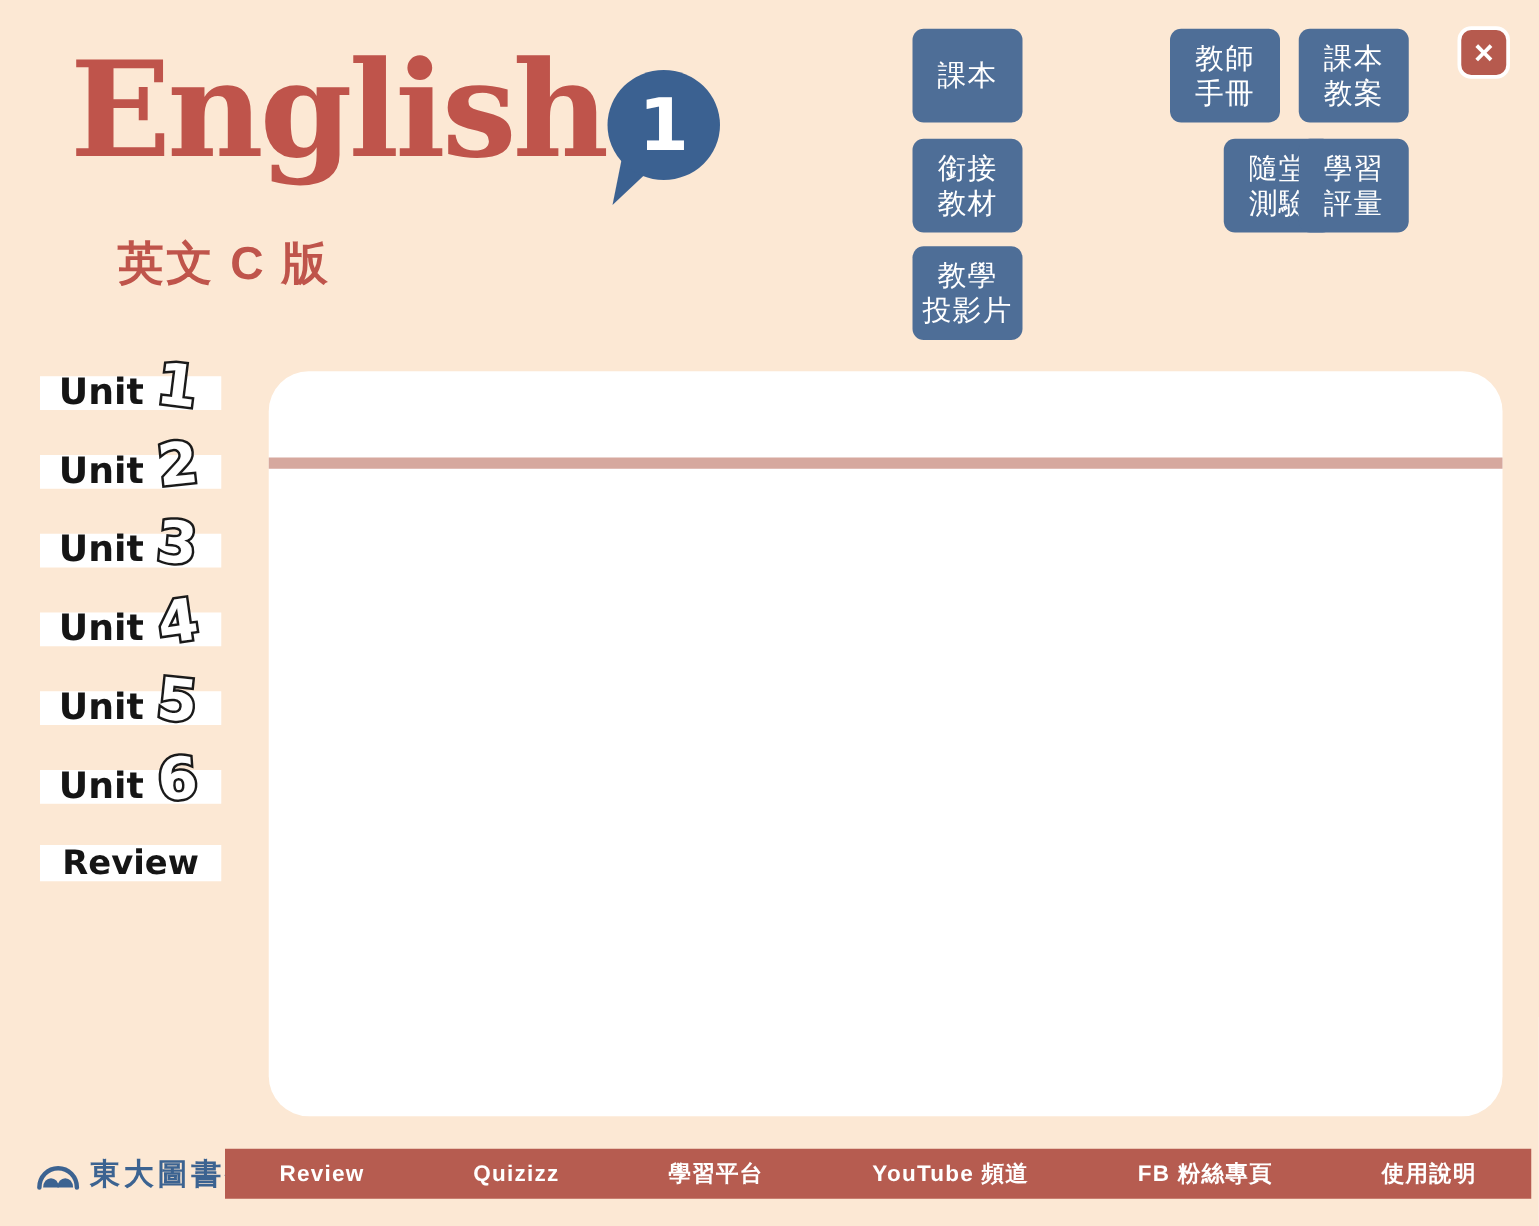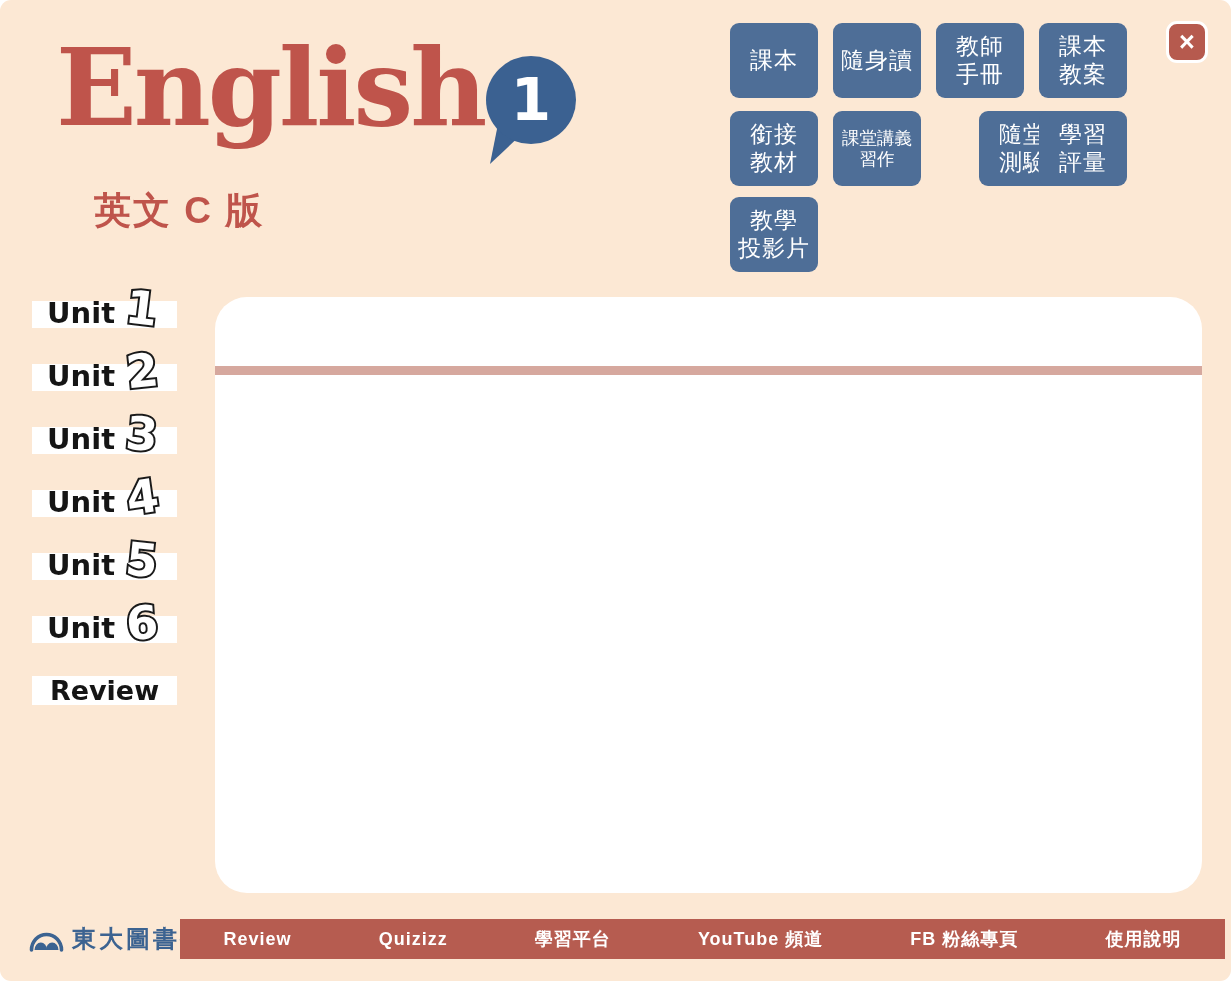--- a/index.html
+++ b/index.html
@@ -1,21 +1,20 @@
 <!DOCTYPE html>
 <html><head>
 <meta charset="utf-8">
 <title>English 1</title>
 <style>
   html,body { margin:0; padding:0; }
   .stage {
     position:relative; width:1231px; height:981px;
     background:#fce8d4; overflow:hidden;
     font-family:"Liberation Sans", sans-serif;
-    border-radius:11px;
   }
 
   
   .logo-english {
     position:absolute; left:56px; top:30px;
     font-family:"DejaVu Serif", serif; font-weight:bold;
     font-size:106px; line-height:1.1; color:#bf544b; letter-spacing:-3px;
   }
   .logo-badge {
     position:absolute; left:486px; top:56px; width:90px; height:88px;
@@ -111,29 +110,26 @@
   <div class="logo-english">English</div>
   <div class="logo-badge-tail">
     <svg width="40" height="46" viewBox="0 0 40 46">
       <polygon points="4,44 12,4 38,12" fill="#3b6191"></polygon>
     </svg>
   </div>
   <div class="logo-badge">1</div>
   <div class="sub-red">英文 C 版</div>
 
   <div class="tb-btn" style="left:730px; top:23px;">課本</div>
-  <div class="tb-btn" style="left:833px; top:23px;">隨身讀</div>
   <div class="tb-btn" style="left:936px; top:23px;">教師
 手冊</div>
   <div class="tb-btn" style="left:1039px; top:23px;">課本
 教案</div>
   <div class="tb-btn" style="left:730px; top:111px;">銜接
 教材</div>
-  <div class="tb-btn small" style="left:833px; top:111px;">課堂講義
-習作</div>
   <div class="tb-btn" style="left:936px; top:111px;margin-left:43px;">隨堂
 測驗</div>
   <div class="tb-btn" style="left:1039px; top:111px;">學習
 評量</div>
   <div class="tb-btn" style="left:730px; top:197px;">教學
 投影片</div>
 
   <div class="close-btn">
     <span>×</span>
   </div>

